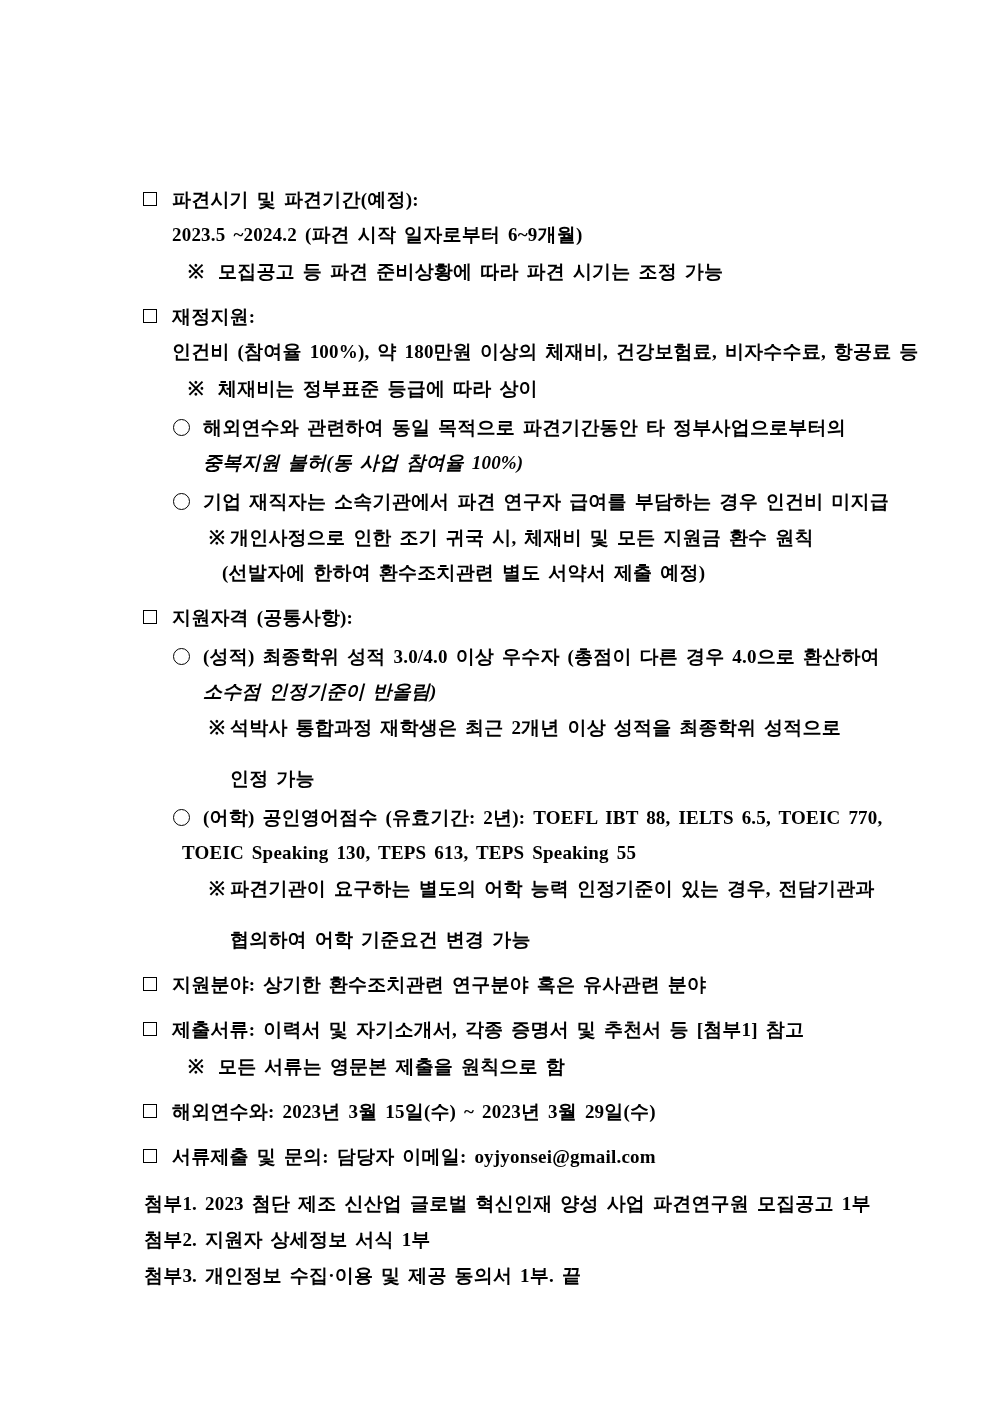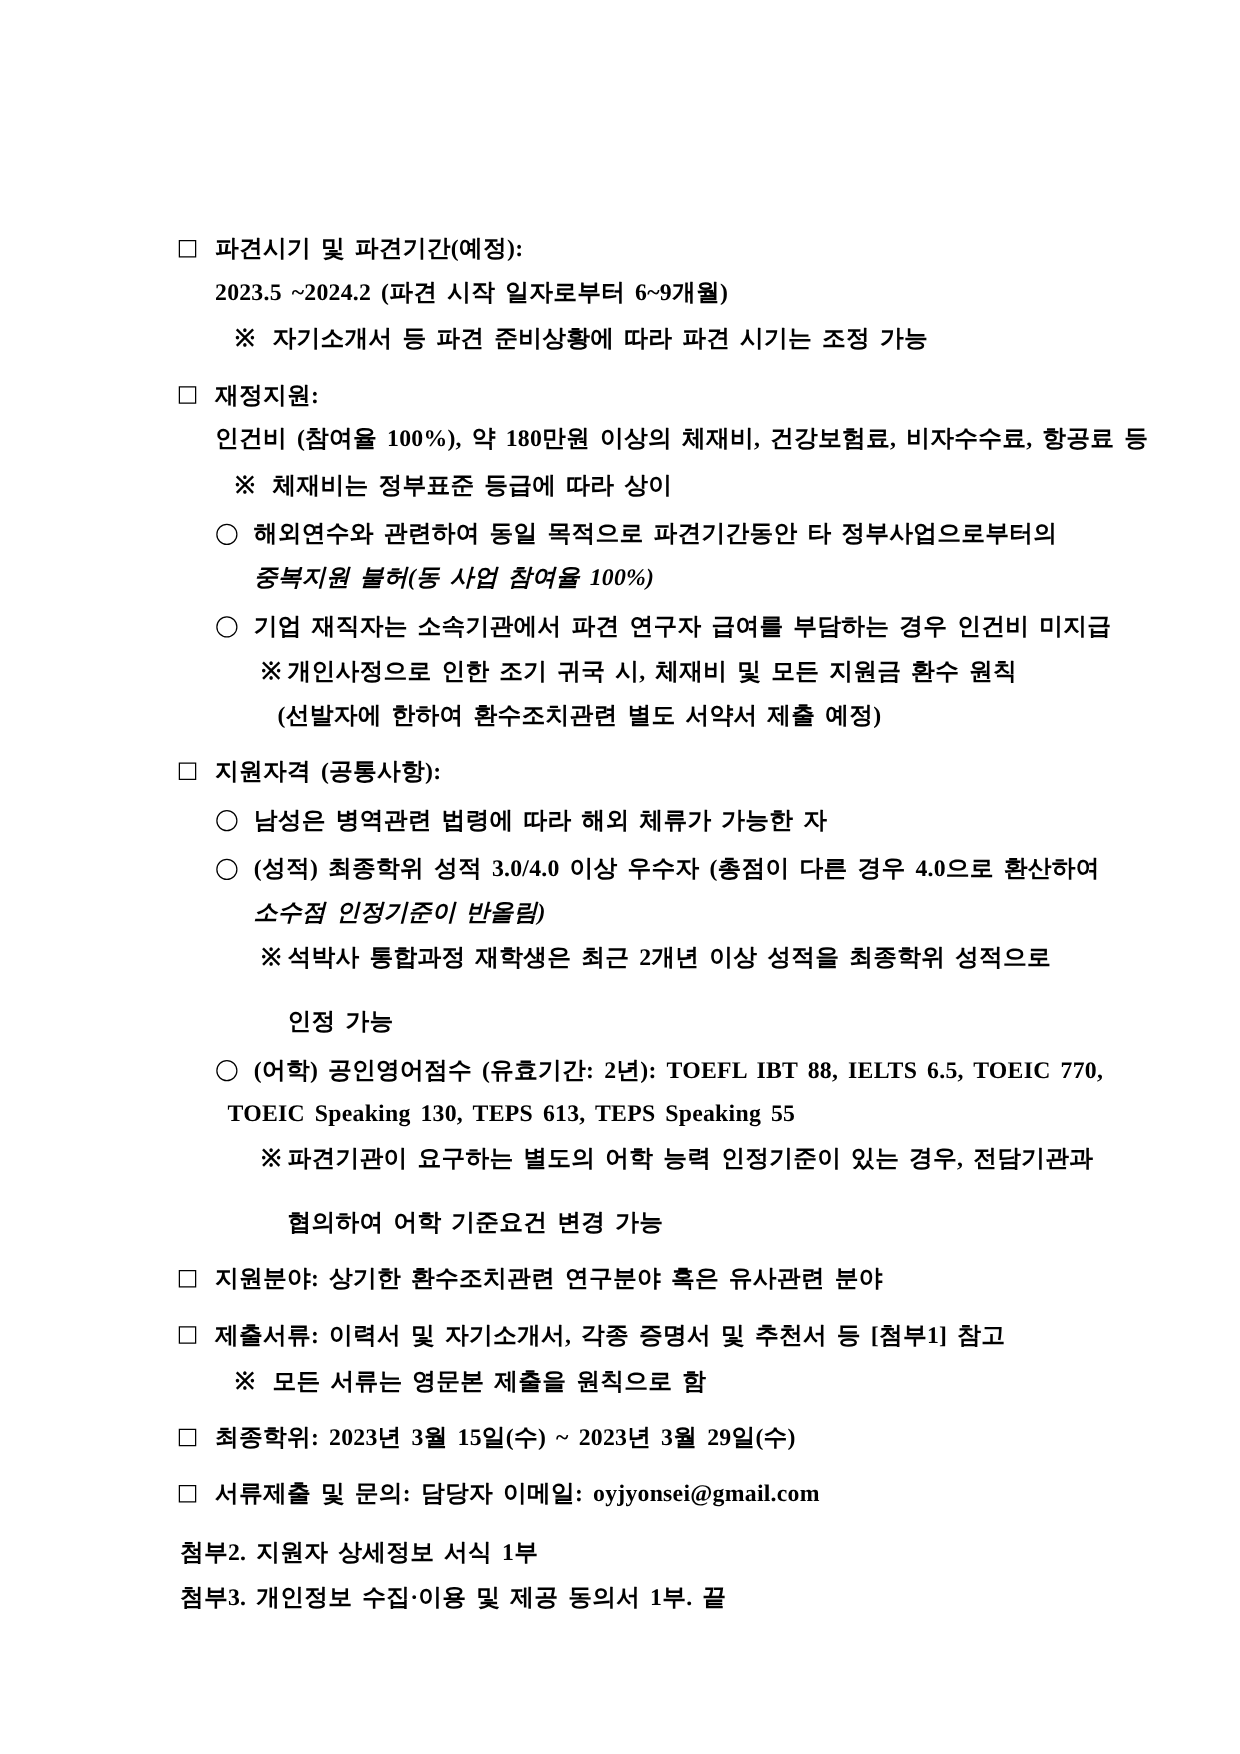--- a/index.html
+++ b/index.html
@@ -78,42 +78,42 @@
   .attachments { margin-top: 12px; }
   .attachments .line { padding-left: 2px; margin-top: 1px; }
 </style>
 </head>
 <body>
 
 <div class="page">
   <div>
       <div class="line l0"><span class="mk mk-box"></span><span class="txt">파견시기 및 파견기간(예정):</span></div>
       <div class="line l1"><span class="txt">2023.5 ~2024.2 (파견 시작 일자로부터 6~9개월)</span></div>
-      <div class="line l2"><span class="mk mk-note">※</span><span class="txt">자기소개서 등 파견 준비상황에 따라 파견 시기는 조정 가능</span></div>
+      <div class="line l2"><span class="mk mk-note">※</span><span class="txt">모집공고 등 파견 준비상황에 따라 파견 시기는 조정 가능</span></div>
       <div class="line l0"><span class="mk mk-box"></span><span class="txt">재정지원:</span></div>
       <div class="line l1"><span class="txt">인건비 (참여율 100%), 약 180만원 이상의 체재비, 건강보험료, 비자수수료, 항공료 등</span></div>
       <div class="line l2"><span class="mk mk-note">※</span><span class="txt">체재비는 정부표준 등급에 따라 상이</span></div>
       <div class="line l3"><span class="mk mk-circle"></span><span class="txt">해외연수와 관련하여 동일 목적으로 파견기간동안 타 정부사업으로부터의</span></div>
       <div class="line l3c"><span class="txt">중복지원 불허(동 사업 참여율 100%)</span></div>
       <div class="line l3"><span class="mk mk-circle"></span><span class="txt">기업 재직자는 소속기관에서 파견 연구자 급여를 부담하는 경우 인건비 미지급</span></div>
       <div class="line l4"><span class="mk mk-note">※</span><span class="txt">개인사정으로 인한 조기 귀국 시, 체재비 및 모든 지원금 환수 원칙</span></div>
       <div class="line l5"><span class="txt">(선발자에 한하여 환수조치관련 별도 서약서 제출 예정)</span></div>
       <div class="line l0"><span class="mk mk-box"></span><span class="txt">지원자격 (공통사항):</span></div>
-      <div class="line l3"><span class="mk mk-circle"></span><span class="txt">남성은 병역관련 법령에 따라 해외 체류가 가능한 자</span></div>
       <div class="line l3"><span class="mk mk-circle"></span><span class="txt">(성적) 최종학위 성적 3.0/4.0 이상 우수자 (총점이 다른 경우 4.0으로 환산하여</span></div>
       <div class="line l3c"><span class="txt">소수점 인정기준이 반올림)</span></div>
       <div class="line l4"><span class="mk mk-note">※</span><span class="txt">석박사 통합과정 재학생은 최근 2개년 이상 성적을 최종학위 성적으로</span></div>
       <div class="line l4c"><span class="txt">인정 가능</span></div>
       <div class="line l3"><span class="mk mk-circle"></span><span class="txt">(어학) 공인영어점수 (유효기간: 2년): TOEFL IBT 88, IELTS 6.5, TOEIC 770,</span></div>
       <div class="line l3cl"><span class="txt">TOEIC Speaking 130, TEPS 613, TEPS Speaking 55</span></div>
       <div class="line l4"><span class="mk mk-note">※</span><span class="txt">파견기관이 요구하는 별도의 어학 능력 인정기준이 있는 경우, 전담기관과</span></div>
       <div class="line l4c"><span class="txt">협의하여 어학 기준요건 변경 가능</span></div>
       <div class="line l0"><span class="mk mk-box"></span><span class="txt">지원분야: 상기한 환수조치관련 연구분야 혹은 유사관련 분야</span></div>
       <div class="line l0"><span class="mk mk-box"></span><span class="txt">제출서류: 이력서 및 자기소개서, 각종 증명서 및 추천서 등 [첨부1] 참고</span></div>
       <div class="line l2"><span class="mk mk-note">※</span><span class="txt">모든 서류는 영문본 제출을 원칙으로 함</span></div>
-      <div class="line l0"><span class="mk mk-box"></span><span class="txt">최종학위: 2023년 3월 15일(수) ~ 2023년 3월 29일(수)</span></div>
+      <div class="line l0"><span class="mk mk-box"></span><span class="txt">해외연수와: 2023년 3월 15일(수) ~ 2023년 3월 29일(수)</span></div>
       <div class="line l0"><span class="mk mk-box"></span><span class="txt">서류제출 및 문의: 담당자 이메일: oyjyonsei@gmail.com</span></div>
     </div>
   <div class="attachments">
+      <div class="line att"><span class="txt">첨부1. 2023 첨단 제조 신산업 글로벌 혁신인재 양성 사업 파견연구원 모집공고 1부</span></div>
       <div class="line att"><span class="txt">첨부2. 지원자 상세정보 서식 1부</span></div>
       <div class="line att"><span class="txt">첨부3. 개인정보 수집·이용 및 제공 동의서 1부. 끝</span></div>
     </div>
 </div>
 
 </body></html>

